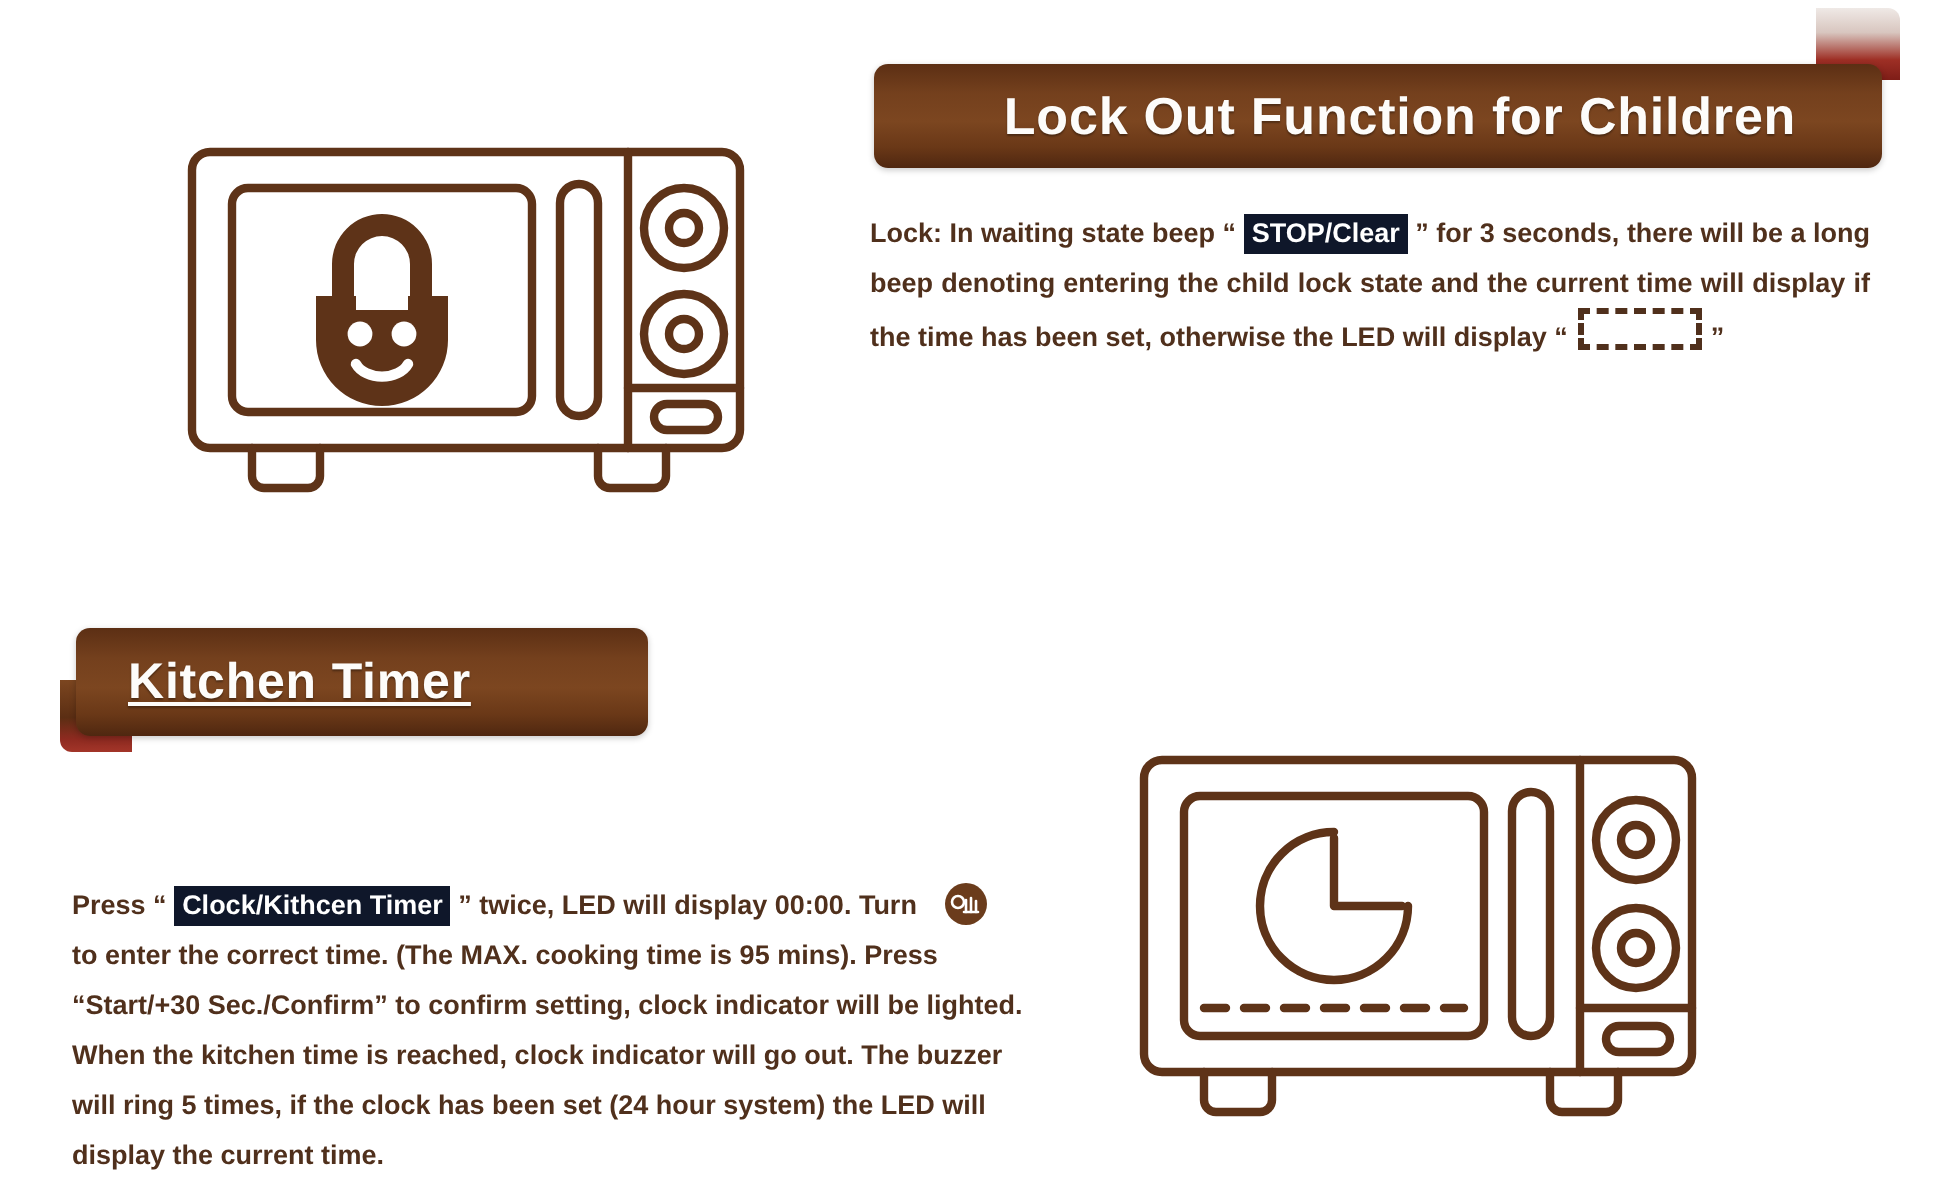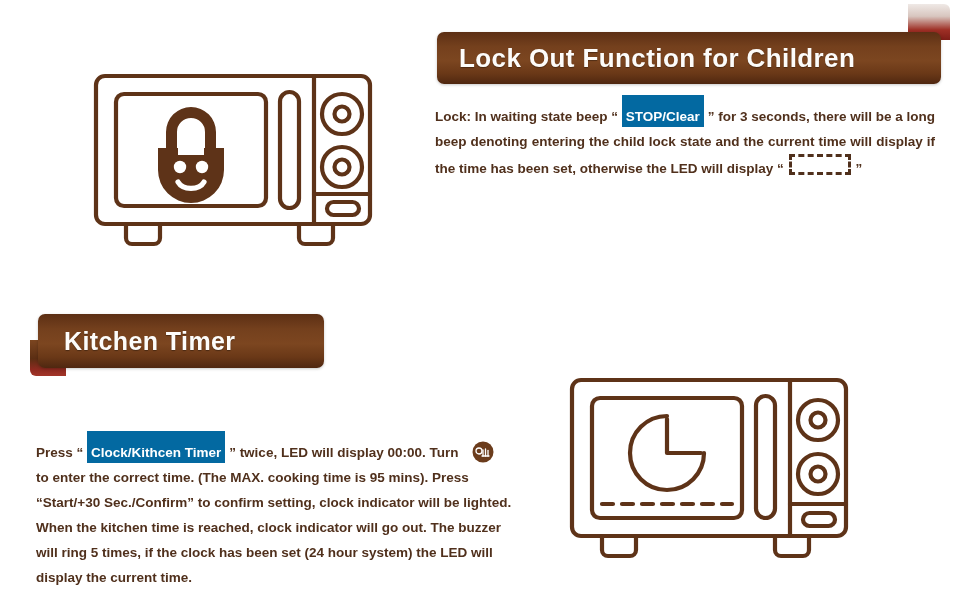--- a/index.html
+++ b/index.html
@@ -32,20 +32,21 @@
     white-space: nowrap;
     text-shadow: 0 1px 1px rgba(0,0,0,0.35);
   }
 
   
   #ribbon-lock {
     left: 437px;
     top: 32px;
     width: 504px;
     height: 52px;
+    justify-content: center;
   }
   #ribbon-lock .ribbon-title {
     font-size: 26px;
     margin-left: 22px;
   }
   
   .fold-tr {
     position: absolute;
     left: 908px;
     top: 4px;
@@ -68,20 +69,21 @@
   
   #ribbon-timer {
     left: 38px;
     top: 314px;
     width: 286px;
     height: 54px;
   }
   #ribbon-timer .ribbon-title {
     font-size: 25px;
     margin-left: 26px;
+    text-decoration: underline;
   }
   
   .fold-bl {
     position: absolute;
     left: 30px;
     top: 340px;
     width: 36px;
     height: 36px;
     background: linear-gradient(180deg, #7c4620 0%, #5b2e13 52%, #8e2a20 82%, #a33529 100%);
     border-bottom-left-radius: 6px;
@@ -111,24 +113,24 @@
     margin-top: 33px;
   }
   .copy p {
     margin: 0;
   }
   .copy p + p {
     margin-top: 25px;
   }
 
   .chip {
-    background: #0369a1;
+    background: #0f172a;
     color: #ffffff;
     font-weight: bold;
-    padding: 14px 4px 3px 4px;
+    padding: 2px 4px 3px 4px;
     white-space: nowrap;
   }
 
   
   .led-blank {
     display: inline-block;
     width: 56px;
     height: 15px;
     border: 3px dashed #50301c;
     vertical-align: -2px;

